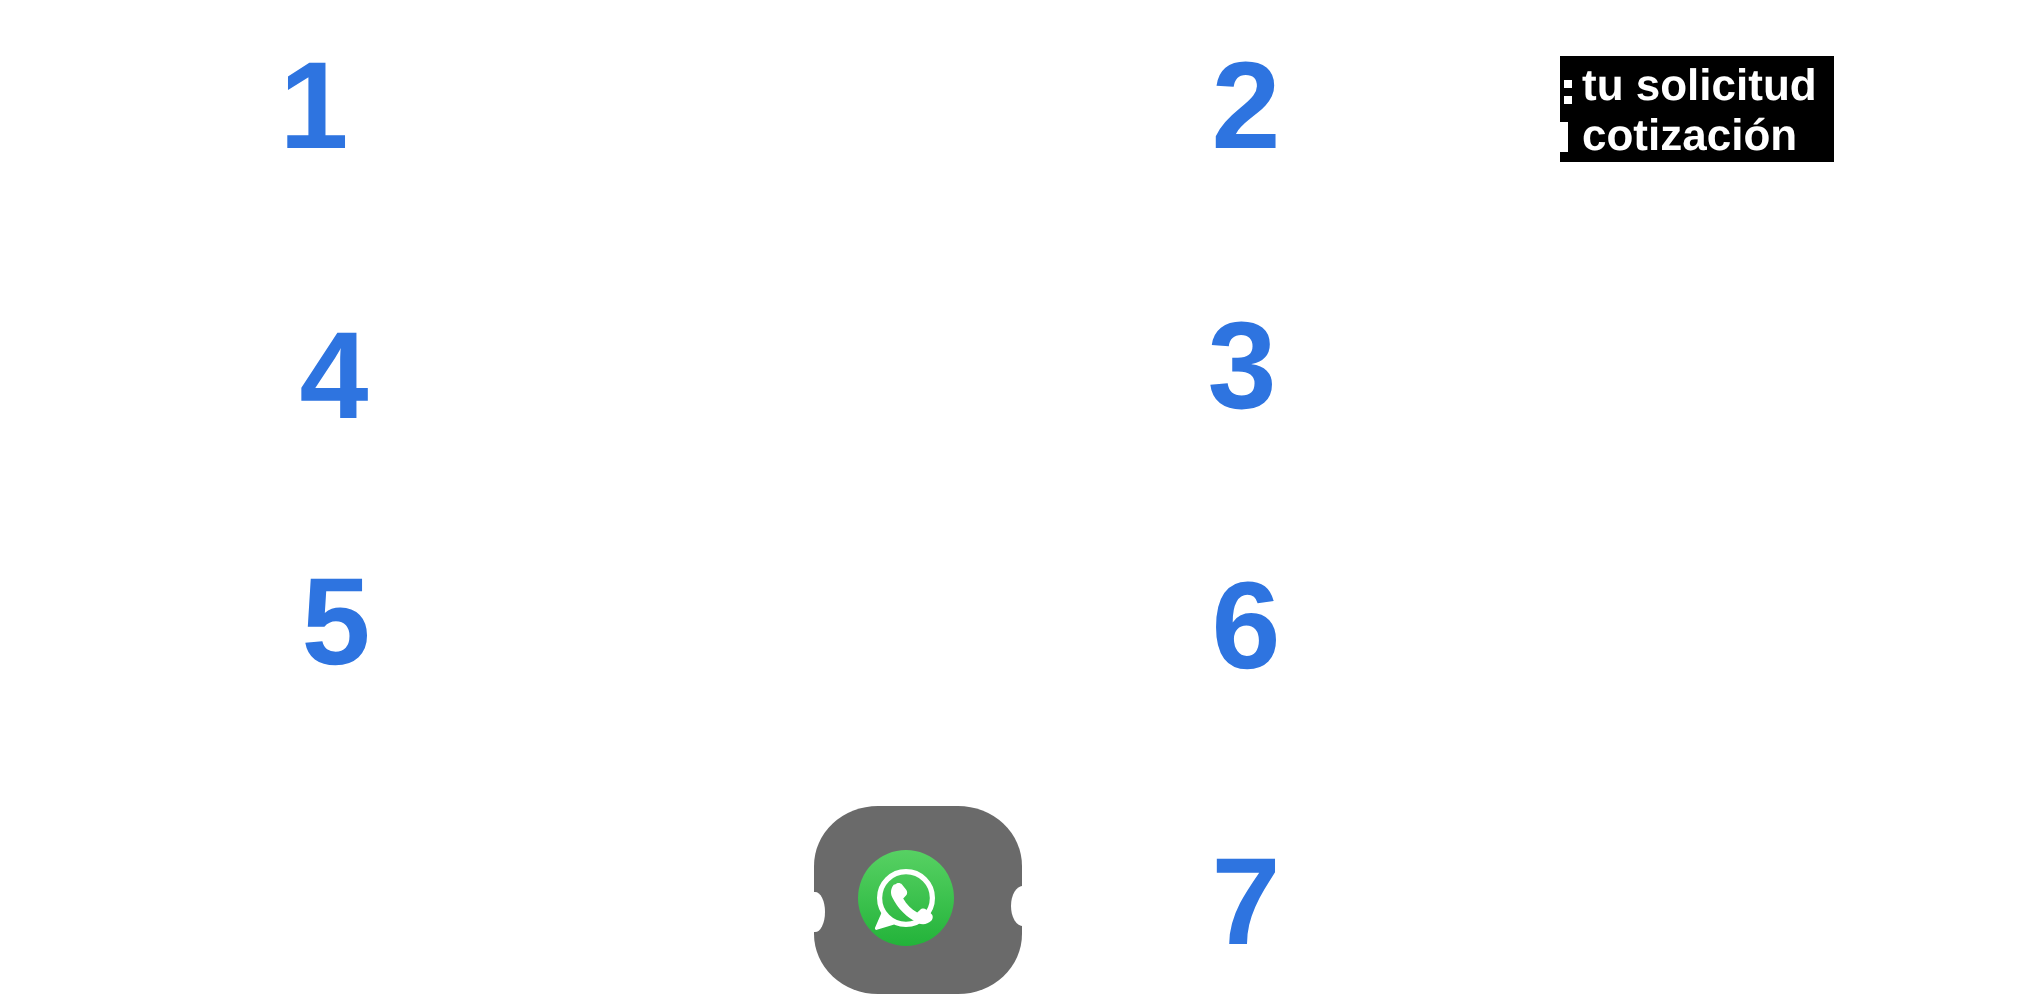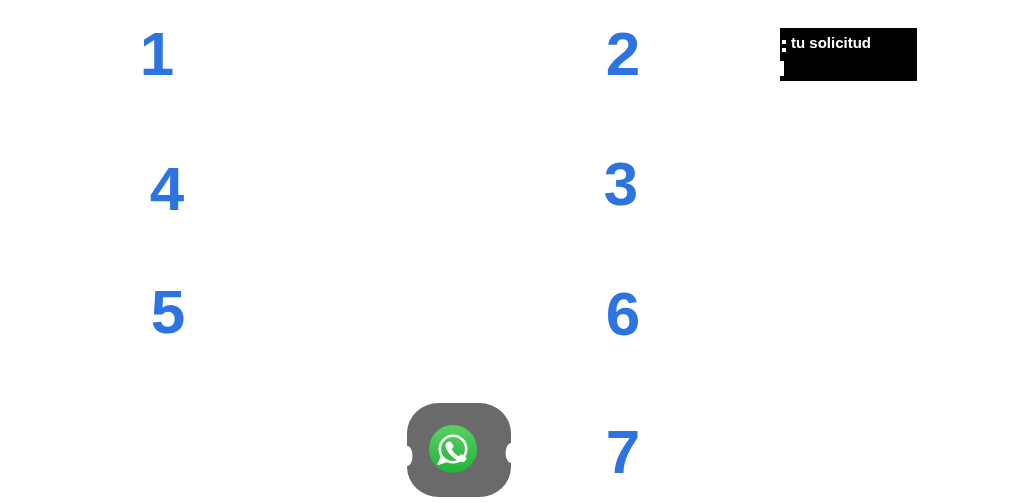--- a/index.html
+++ b/index.html
@@ -34,21 +34,21 @@
   
   .highlight-box {
     position: absolute;
     left: 780px;
     top: 28px;
     width: 137px;
     height: 53px;
     background: #000000;
     color: #ffffff;
     font-weight: bold;
-    font-size: 15px;
+    font-size: 22px;
     line-height: 25px;
     padding: 2px 0 0 11px;
     box-sizing: border-box;
     overflow: hidden;
     white-space: nowrap;
   }
   .highlight-line { display: block; }
 
   
   .frag { position: absolute; background: #ffffff; }
@@ -77,20 +77,21 @@
   <span class="step step-4">4</span>
   <span class="step step-5">5</span>
   <span class="step step-6">6</span>
   <span class="step step-7">7</span>
 
   <div class="highlight-box">
     <span class="frag frag-dot-top"></span>
     <span class="frag frag-dot-bottom"></span>
     <span class="frag frag-bar"></span>
     <span class="highlight-line">tu solicitud</span>
+    <span class="highlight-line">cotización</span>
   </div>
 
   <div class="whatsapp-app-icon">
     <svg width="104" height="94" viewBox="0 0 104 94" xmlns="http://www.w3.org/2000/svg" aria-hidden="true">
       <defs>
         <linearGradient id="wa-green" x1="0" y1="0" x2="0" y2="1">
           <stop offset="0" stop-color="#57d163"></stop>
           <stop offset="1" stop-color="#23b33a"></stop>
         </linearGradient>
       </defs>

